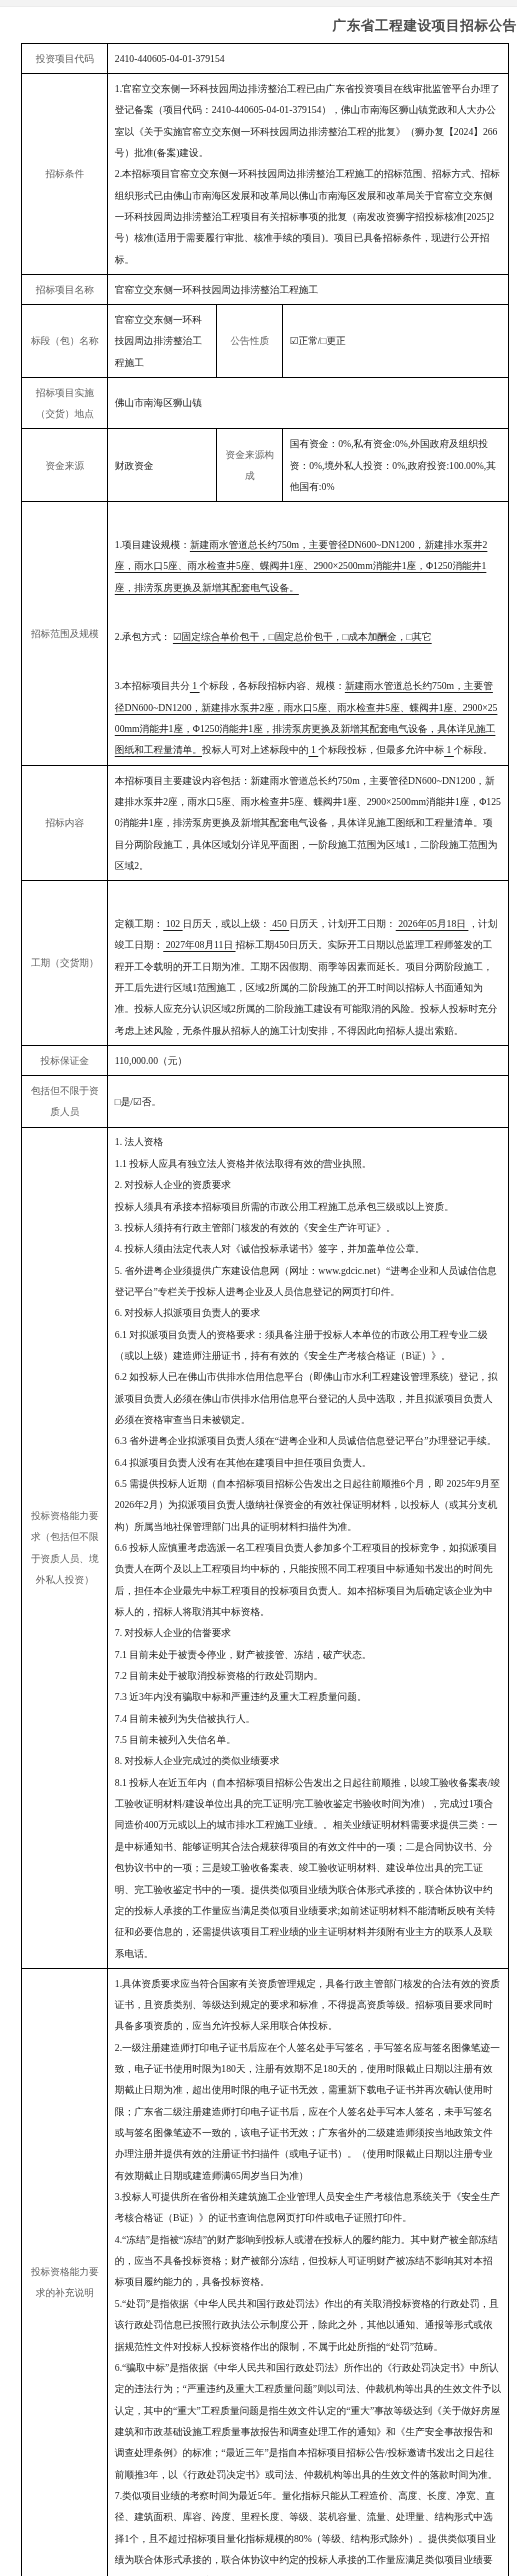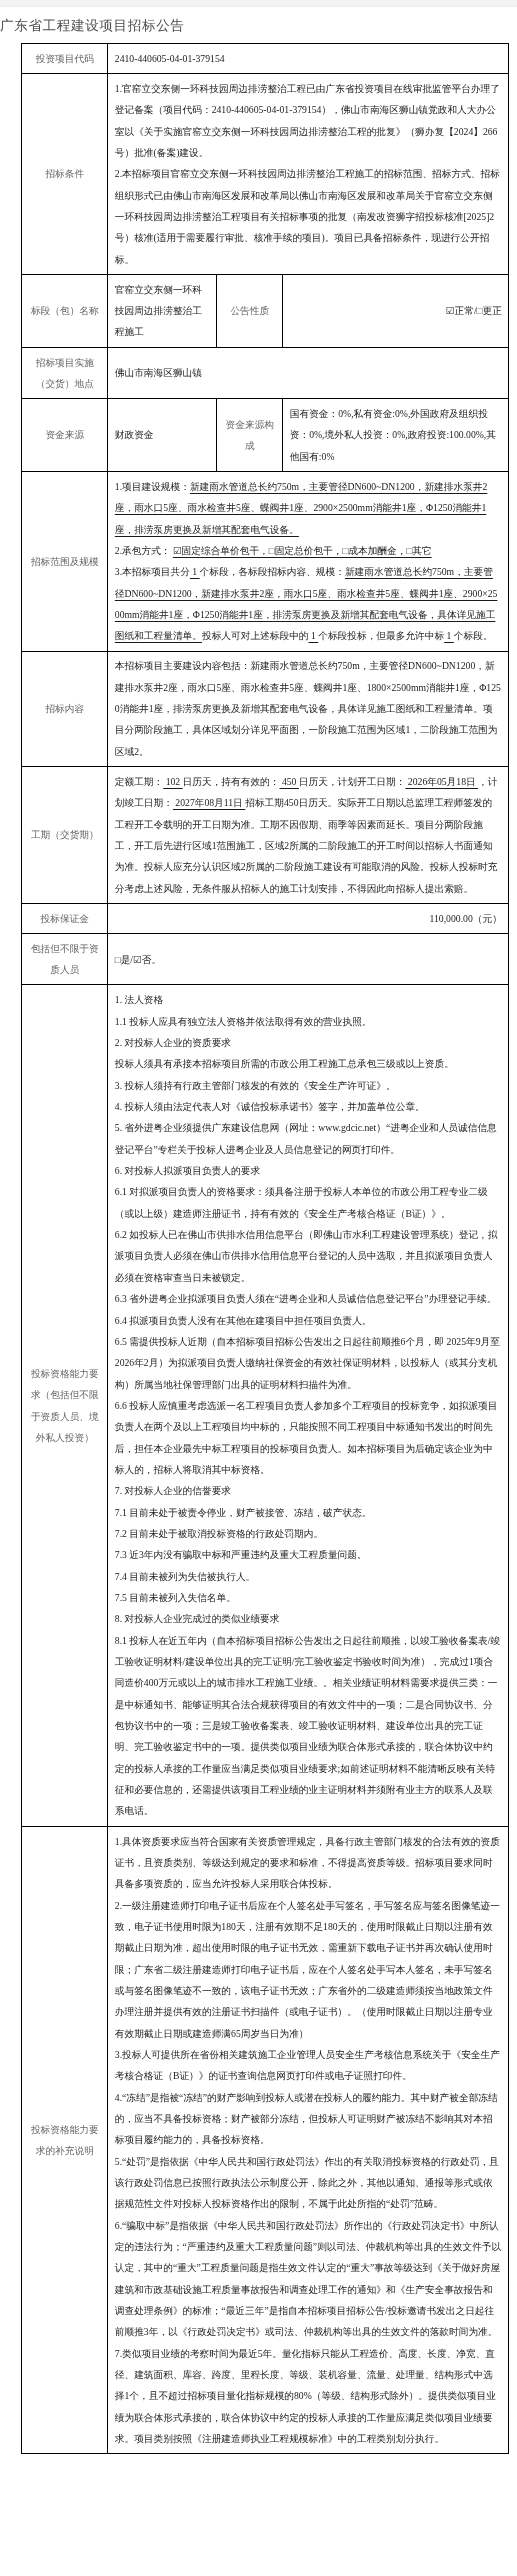--- a/index.html
+++ b/index.html
@@ -1,24 +1,24 @@
 <!DOCTYPE html>
 <html style="font-size:10.3px"><head>
 <meta charset="utf-8">
 <style>
   html,body{margin:0;padding:0;background:#fff;}
   body{width:517px;font-family:"Liberation Serif","DejaVu Serif",serif;color:#1a1a1a;}
   .top-strip{height:5.8px;background:#f3f3f3;border-bottom:0.6px solid #ececec;}
-  .page-title{font-size:13.6px;font-weight:normal;color:#4d4d4d;text-align:left;margin:10.3px 0 7.8px 0;letter-spacing:0.6px;font-family:"Liberation Sans","DejaVu Sans",sans-serif;}
+  .page-title{font-size:13.6px;font-weight:bold;color:#4d4d4d;text-align:right;margin:10.3px 0 7.8px 0;letter-spacing:0.6px;font-family:"Liberation Sans","DejaVu Sans",sans-serif;}
   table.doc{border-collapse:collapse;table-layout:fixed;width:487px;margin-left:21.3px;border:1.3px solid #000;}
   td{border:1px solid #000;padding:3.9px 6.5px;vertical-align:middle;font-size:9.7px;line-height:2.2;word-break:break-all;font-family:Liberation Serif, serif;}
   td.lbl{color:#636363;text-align:center;padding:3.9px 3.9px;font-family:"Liberation Sans","DejaVu Sans",sans-serif;}
   td.val{text-align:left;white-space:pre-wrap;}
-  td.center{text-align:right;white-space:pre-wrap;}
-  td.rich div{text-align:left;}
+  td.center{text-align:left;white-space:pre-wrap;}
+  td.rich div{text-align:left;margin-top:28px;}
   u{text-underline-offset:2.6px;}
 </style>
 </head>
 <body>
 
 <div class="top-strip"></div>
 
 <h1 class="page-title">广东省工程建设项目招标公告</h1>
 
 <table class="doc">
@@ -36,20 +36,24 @@
     <td class="val" colspan="4">2410-440605-04-01-379154</td>
   </tr>
 
   <tr>
     <td class="lbl">招标条件</td>
     <td class="val" colspan="4">1.官窑立交东侧一环科技园周边排涝整治工程已由广东省投资项目在线审批监管平台办理了登记备案（项目代码：2410-440605-04-01-379154），佛山市南海区狮山镇党政和人大办公室以《关于实施官窑立交东侧一环科技园周边排涝整治工程的批复》（狮办复【2024】266号）批准(备案)建设。
 2.本招标项目官窑立交东侧一环科技园周边排涝整治工程施工的招标范围、招标方式、招标组织形式已由佛山市南海区发展和改革局以佛山市南海区发展和改革局关于官窑立交东侧一环科技园周边排涝整治工程项目有关招标事项的批复（南发改资狮字招投标核准[2025]2号）核准(适用于需要履行审批、核准手续的项目)。项目已具备招标条件，现进行公开招标。</td>
   </tr>
 
 
+  <tr>
+    <td class="lbl">招标项目名称</td>
+    <td class="val" colspan="4">官窑立交东侧一环科技园周边排涝整治工程施工</td>
+  </tr>
 
   <tr>
     <td class="lbl">标段（包）名称</td>
     <td class="val">官窑立交东侧一环科技园周边排涝整治工程施工</td>
     <td class="lbl">公告性质</td>
     <td class="center" colspan="2">☑正常/□更正</td>
   </tr>
 
 
   <tr>
@@ -64,26 +68,26 @@
     <td class="val" colspan="2">国有资金：0%,私有资金:0%,外国政府及组织投资：0%,境外私人投资：0%,政府投资:100.00%,其他国有:0%</td>
   </tr>
 
   <tr>
     <td class="lbl">招标范围及规模</td>
     <td class="val rich" colspan="4"><div><span>1.项目建设规模：</span><u>新建雨水管道总长约750m，主要管径DN600~DN1200，新建排水泵井2座，雨水口5座、雨水检查井5座、蝶阀井1座、2900×2500mm消能井1座，Φ1250消能井1座，排涝泵房更换及新增其配套电气设备。</u></div><div><span>2.承包方式： </span><u>☑固定综合单价包干，□固定总价包干，□成本加酬金，□其它</u></div><div><span>3.本招标项目共分</span><u> 1 </u><span>个标段，各标段招标内容、规模：</span><u>新建雨水管道总长约750m，主要管径DN600~DN1200，新建排水泵井2座，雨水口5座、雨水检查井5座、蝶阀井1座、2900×2500mm消能井1座，Φ1250消能井1座，排涝泵房更换及新增其配套电气设备，具体详见施工图纸和工程量清单。</u><span>投标人可对上述标段中的</span><u> 1 </u><span>个标段投标，但最多允许中标</span><u> 1 </u><span>个标段。</span></div></td>
   </tr>
 
   <tr>
     <td class="lbl">招标内容</td>
-    <td class="val" colspan="4">本招标项目主要建设内容包括：新建雨水管道总长约750m，主要管径DN600~DN1200，新建排水泵井2座，雨水口5座、雨水检查井5座、蝶阀井1座、1800×2500mm消能井1座，Φ1250消能井1座，排涝泵房更换及新增其配套电气设备，具体详见施工图纸和工程量清单。项目分两阶段施工，具体区域划分详见平面图，一阶段施工范围为区域1，二阶段施工范围为区域2。</td>
+    <td class="val" colspan="4">本招标项目主要建设内容包括：新建雨水管道总长约750m，主要管径DN600~DN1200，新建排水泵井2座，雨水口5座、雨水检查井5座、蝶阀井1座、2900×2500mm消能井1座，Φ1250消能井1座，排涝泵房更换及新增其配套电气设备，具体详见施工图纸和工程量清单。项目分两阶段施工，具体区域划分详见平面图，一阶段施工范围为区域1，二阶段施工范围为区域2。</td>
   </tr>
 
   <tr>
     <td class="lbl">工期（交货期）</td>
-    <td class="val rich" colspan="4"><div><span>定额工期：</span><u> 102 </u><span>日历天，持有有效的：</span><u> 450 </u><span>日历天，计划开工日期：</span><u> 2026年05月18日 </u><span>，计划竣工日期：</span><u> 2027年08月11日 </u><span>招标工期450日历天。实际开工日期以总监理工程师签发的工程开工令载明的开工日期为准。工期不因假期、雨季等因素而延长。项目分两阶段施工，开工后先进行区域1范围施工，区域2所属的二阶段施工的开工时间以招标人书面通知为准。投标人应充分认识区域2所属的二阶段施工建设有可能取消的风险。投标人投标时充分考虑上述风险，无条件服从招标人的施工计划安排，不得因此向招标人提出索赔。</span></div></td>
+    <td class="val rich" colspan="4"><div><span>定额工期：</span><u> 102 </u><span>日历天，或以上级：</span><u> 450 </u><span>日历天，计划开工日期：</span><u> 2026年05月18日 </u><span>，计划竣工日期：</span><u> 2027年08月11日 </u><span>招标工期450日历天。实际开工日期以总监理工程师签发的工程开工令载明的开工日期为准。工期不因假期、雨季等因素而延长。项目分两阶段施工，开工后先进行区域1范围施工，区域2所属的二阶段施工的开工时间以招标人书面通知为准。投标人应充分认识区域2所属的二阶段施工建设有可能取消的风险。投标人投标时充分考虑上述风险，无条件服从招标人的施工计划安排，不得因此向招标人提出索赔。</span></div></td>
   </tr>
 
 
   <tr>
     <td class="lbl">投标保证金</td>
     <td class="center" colspan="4">110,000.00（元）</td>
   </tr>
 
   <tr>
     <td class="lbl">包括但不限于资质人员</td>

